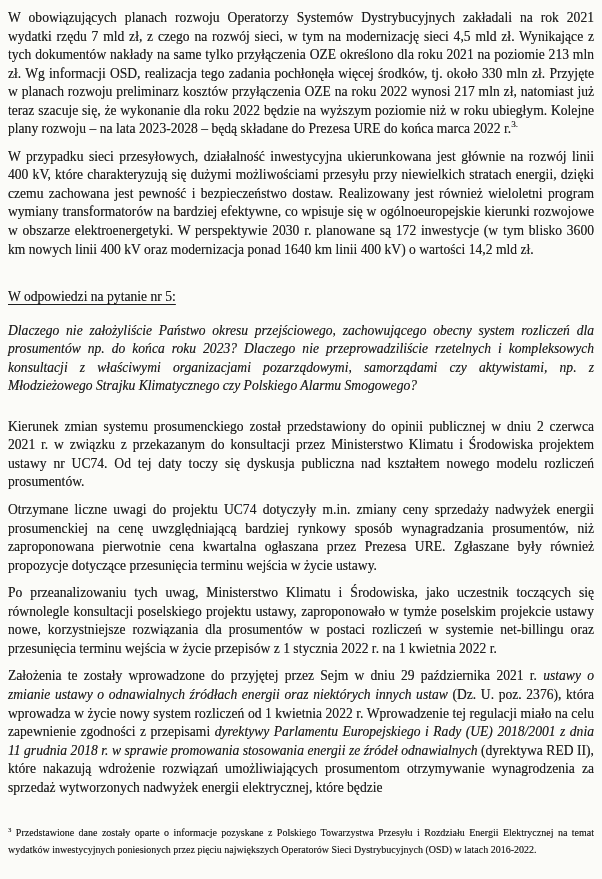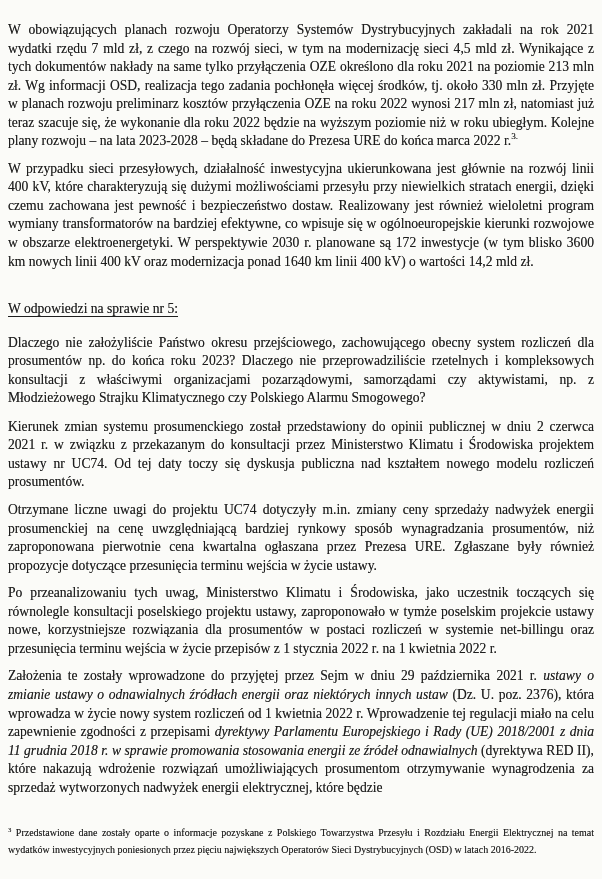--- a/index.html
+++ b/index.html
@@ -10,40 +10,41 @@
   .page {
     position: relative;
     width: 602px;
     height: 879px;
     box-sizing: border-box;
     background: #fbfbf8;
     color: #1e1e1e;
     font-family: "Liberation Serif", "DejaVu Serif", serif;
     font-size: 13.6px;
     line-height: 18.55px;
-    padding: 21px 8px 0 8px;
+    padding: 9px 8px 0 8px;
     overflow: hidden;
     text-shadow: 0 0 0.45px rgba(20,20,20,0.55);
   }
   .block {
     margin: 0 0 9px 0;
     text-align: justify;
     text-justify: inter-word;
   }
   .block.heading {
     margin-top: 29px;
     margin-bottom: 15px;
     text-align: left;
   }
   .block.heading span {
     text-decoration: underline;
     text-underline-offset: 3px;
   }
   .block.question {
-    margin-bottom: 10px;
+    font-style: italic;
+    margin-bottom: 22px;
   }
   .block.footnote {
     margin-top: 28px;
     font-size: 10px;
     line-height: 16.8px;
   }
   .italic   { font-style: italic; }
   .underline {
     text-underline-offset: 2px;
   }
@@ -52,20 +53,20 @@
     line-height: 0;
     vertical-align: super;
   }
 </style>
 </head>
 <body>
 
 <div class="page" style="background: rgb(251, 251, 248); color: rgb(30, 30, 30);">
     <p class="block body"><span>W obowiązujących planach rozwoju Operatorzy Systemów Dystrybucyjnych zakładali na rok 2021 wydatki rzędu 7 mld zł, z czego na rozwój sieci, w tym na modernizację sieci 4,5 mld zł. Wynikające z tych dokumentów nakłady na same tylko przyłączenia OZE określono dla roku 2021 na poziomie 213 mln zł. Wg informacji OSD, realizacja tego zadania pochłonęła więcej środków, tj. około 330 mln zł. Przyjęte w planach rozwoju preliminarz kosztów przyłączenia OZE na roku 2022 wynosi 217 mln zł, natomiast już teraz szacuje się, że wykonanie dla roku 2022 będzie na wyższym poziomie niż w roku ubiegłym. Kolejne plany rozwoju – na lata 2023-2028 – będą składane do Prezesa URE do końca marca 2022 r.</span><sup>3.</sup></p>
     <p class="block body"><span>W przypadku sieci przesyłowych, działalność inwestycyjna ukierunkowana jest głównie na rozwój linii 400 kV, które charakteryzują się dużymi możliwościami przesyłu przy niewielkich stratach energii, dzięki czemu zachowana jest pewność i bezpieczeństwo dostaw. Realizowany jest również wieloletni program wymiany transformatorów na bardziej efektywne, co wpisuje się w ogólnoeuropejskie kierunki rozwojowe w obszarze elektroenergetyki. W perspektywie 2030 r. planowane są 172 inwestycje (w tym blisko 3600 km nowych linii 400 kV oraz modernizacja ponad 1640 km linii 400 kV) o wartości 14,2 mld zł.</span></p>
-    <p class="block heading"><span class="underline">W odpowiedzi na sprawie nr 5:</span></p>
+    <p class="block heading"><span class="underline">W odpowiedzi na pytanie nr 5:</span></p>
     <p class="block question"><span>Dlaczego nie założyliście Państwo okresu przejściowego, zachowującego obecny system rozliczeń dla prosumentów np. do końca roku 2023? Dlaczego nie przeprowadziliście rzetelnych i kompleksowych konsultacji z właściwymi organizacjami pozarządowymi, samorządami czy aktywistami, np. z Młodzieżowego Strajku Klimatycznego czy Polskiego Alarmu Smogowego?</span></p>
     <p class="block body"><span>Kierunek zmian systemu prosumenckiego został przedstawiony do opinii publicznej w dniu 2 czerwca 2021 r. w związku z przekazanym do konsultacji przez Ministerstwo Klimatu i Środowiska projektem ustawy nr UC74. Od tej daty toczy się dyskusja publiczna nad kształtem nowego modelu rozliczeń prosumentów.</span></p>
     <p class="block body"><span>Otrzymane liczne uwagi do projektu UC74 dotyczyły m.in. zmiany ceny sprzedaży nadwyżek energii prosumenckiej na cenę uwzględniającą bardziej rynkowy sposób wynagradzania prosumentów, niż zaproponowana pierwotnie cena kwartalna ogłaszana przez Prezesa URE. Zgłaszane były również propozycje dotyczące przesunięcia terminu wejścia w życie ustawy.</span></p>
     <p class="block body"><span>Po przeanalizowaniu tych uwag, Ministerstwo Klimatu i Środowiska, jako uczestnik toczących się równolegle konsultacji poselskiego projektu ustawy, zaproponowało w tymże poselskim projekcie ustawy nowe, korzystniejsze rozwiązania dla prosumentów w postaci rozliczeń w systemie net-billingu oraz przesunięcia terminu wejścia w życie przepisów z 1 stycznia 2022 r. na 1 kwietnia 2022 r.</span></p>
     <p class="block body"><span>Założenia te zostały wprowadzone do przyjętej przez Sejm w dniu 29 października 2021 r. </span><span class="italic">ustawy o zmianie ustawy o odnawialnych źródłach energii oraz niektórych innych ustaw</span><span> (Dz. U. poz. 2376), która wprowadza w życie nowy system rozliczeń od 1 kwietnia 2022 r. Wprowadzenie tej regulacji miało na celu zapewnienie zgodności z przepisami </span><span class="italic">dyrektywy Parlamentu Europejskiego i Rady (UE) 2018/2001 z dnia 11 grudnia 2018 r. w sprawie promowania stosowania energii ze źródeł odnawialnych</span><span> (dyrektywa RED II), które nakazują wdrożenie rozwiązań umożliwiających prosumentom </span><span class="underline">otrzymywanie wynagrodzenia za</span><span> sprzedaż wytworzonych nadwyżek energii elektrycznej, które będzie</span></p>
     <p class="block footnote"><sup>3</sup><span> Przedstawione dane zostały oparte o informacje pozyskane z Polskiego Towarzystwa Przesyłu i Rozdziału Energii Elektrycznej na temat wydatków inwestycyjnych poniesionych przez pięciu największych Operatorów Sieci Dystrybucyjnych (OSD) w latach 2016-2022.</span></p>
   </div>
 
 </body></html>

